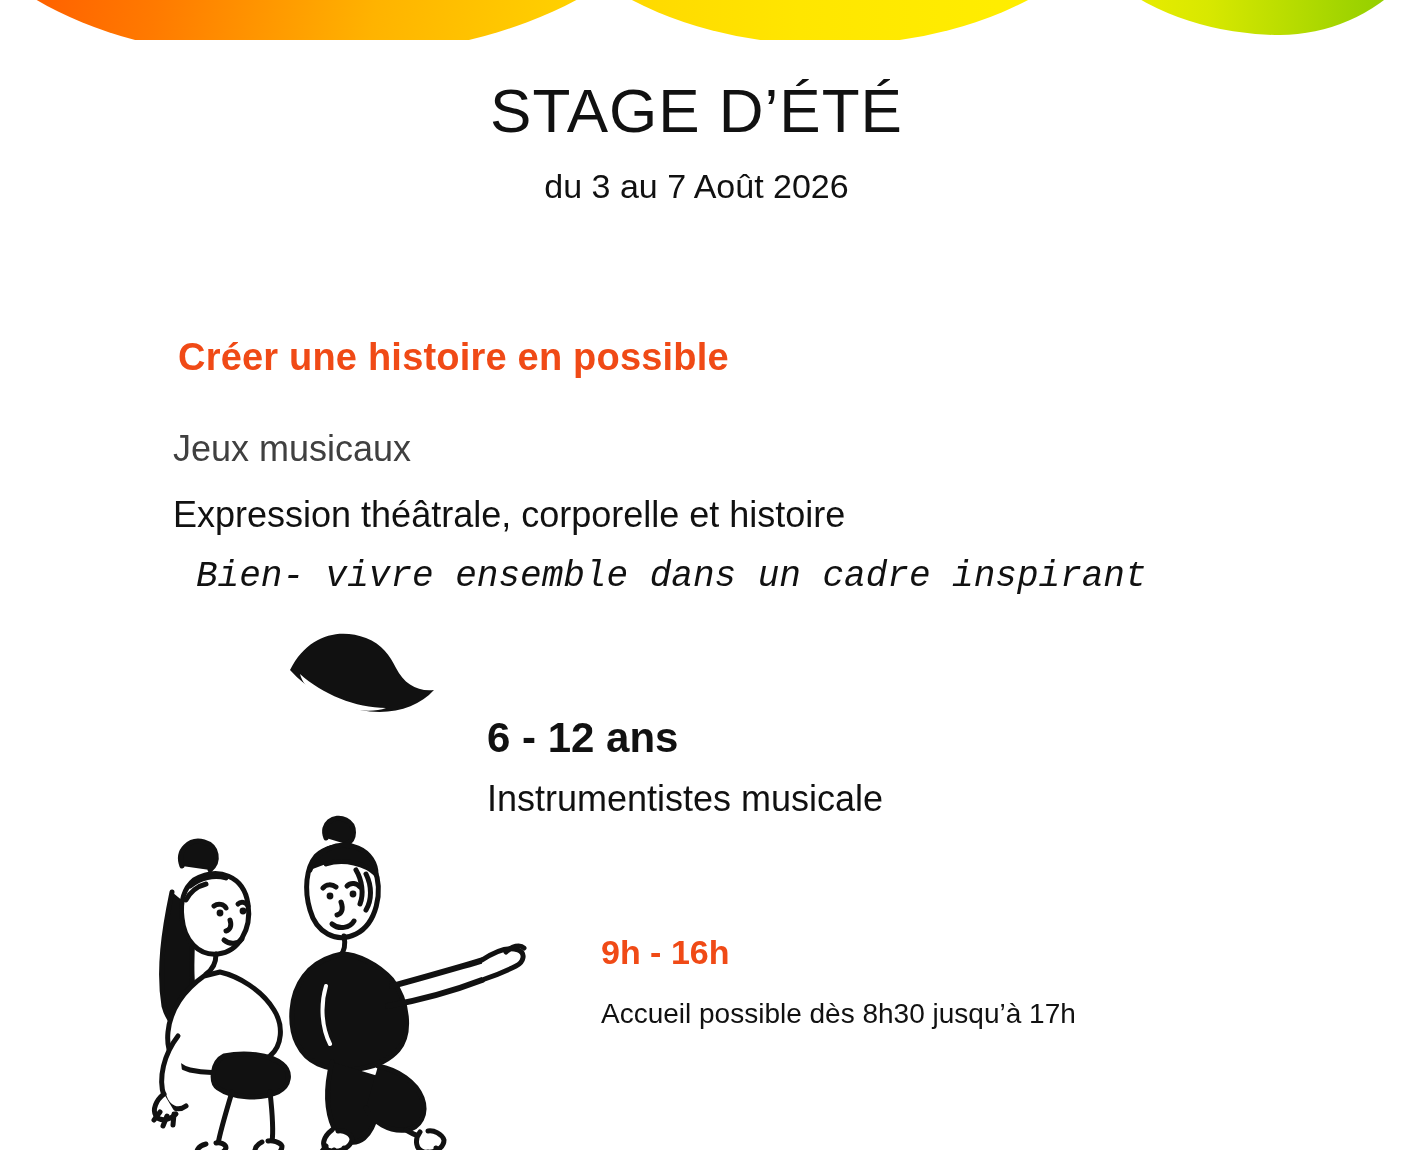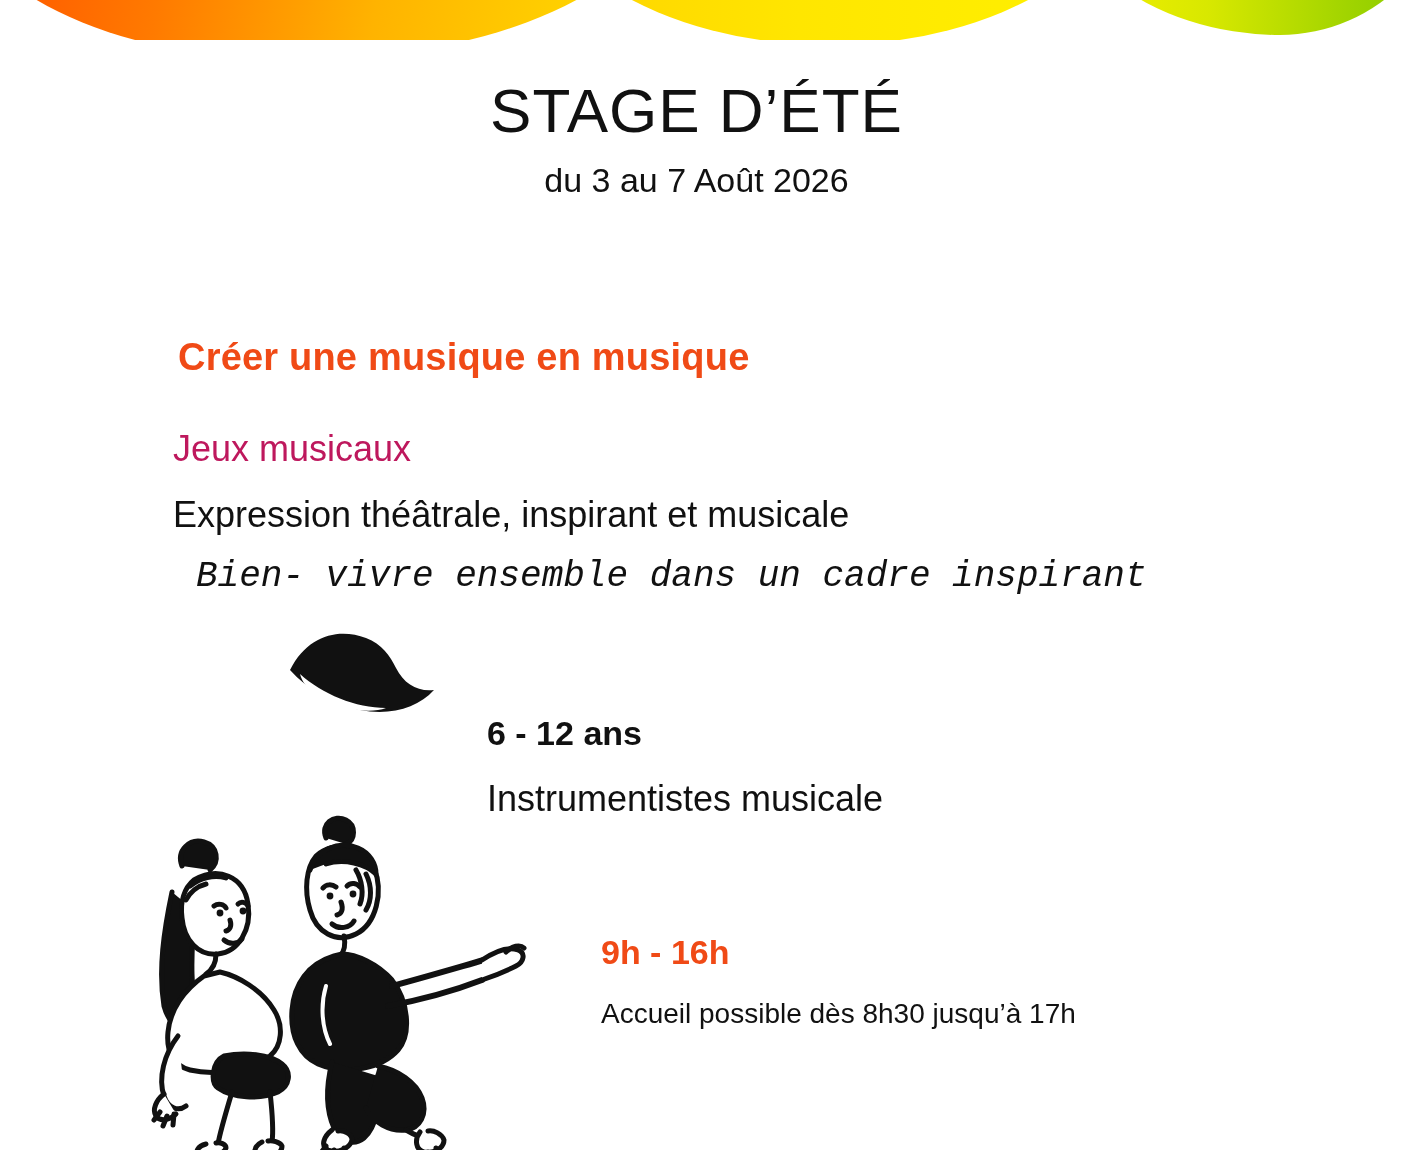--- a/index.html
+++ b/index.html
@@ -63,21 +63,21 @@
   }
   .title {
     font-size: 62px;
     font-weight: 400;
     letter-spacing: 1px;
     line-height: 1.05;
     color: #111111;
     font-family: "Liberation Sans", sans-serif;
   }
   .subtitle {
-    margin-top: 18px;
+    margin-top: 24px;
     font-size: 34px;
     font-weight: 400;
     color: #111111;
   }
 
   
   .headline {
     position: absolute;
     top: 336px;
     left: 178px;
@@ -85,21 +85,21 @@
     font-weight: 700;
     color: #f04a16;
     letter-spacing: 0.2px;
   }
   .line-1 {
     position: absolute;
     top: 428px;
     left: 173px;
     font-size: 36px;
     font-weight: 400;
-    color: #be185d;
+    color: #404040;
   }
   .line-2 {
     position: absolute;
     top: 494px;
     left: 173px;
     font-size: 36px;
     font-weight: 400;
     color: #111111;
   }
   .line-3 {
@@ -110,21 +110,21 @@
     font-style: italic;
     font-weight: 400;
     color: #111111;
     font-family: Liberation Mono, monospace;
   }
 
   .age {
     position: absolute;
     top: 714px;
     left: 487px;
-    font-size: 34px;
+    font-size: 42px;
     font-weight: 700;
     color: #111111;
   }
   .instrumentistes {
     position: absolute;
     top: 778px;
     left: 487px;
     font-size: 36px;
     font-weight: 400;
     color: #111111;
@@ -170,23 +170,23 @@
   <div class="blob-a"></div>
   <div class="blob-b"></div>
   <div class="blob-c"></div>
 </div>
 
 <div class="header">
   <div class="title">STAGE D’ÉTÉ</div>
   <div class="subtitle">du 3 au 7 Août 2026</div>
 </div>
 
-<div class="headline">Créer une musique en musique</div>
+<div class="headline">Créer une histoire en possible</div>
 <div class="line-1">Jeux musicaux</div>
-<div class="line-2">Expression théâtrale, inspirant et musicale</div>
+<div class="line-2">Expression théâtrale, corporelle et histoire</div>
 <div class="line-3">Bien- vivre ensemble dans un cadre inspirant</div>
 
 <svg class="swoosh" viewBox="0 0 170 90" xmlns="http://www.w3.org/2000/svg">
   <path d="M12 40 C30 4, 62 -2, 88 8 C104 14, 112 26, 118 38 C126 54, 140 62, 156 60 C140 78, 112 86, 82 80 C54 74, 30 60, 12 40 Z" fill="#111111"></path>
   <path d="M22 44 C44 64, 78 78, 108 78 C92 84, 62 80, 40 66 C30 60, 24 52, 22 44 Z" fill="#ffffff"></path>
 </svg>
 
 <div class="age">6 - 12 ans</div>
 <div class="instrumentistes">Instrumentistes musicale</div>
 

